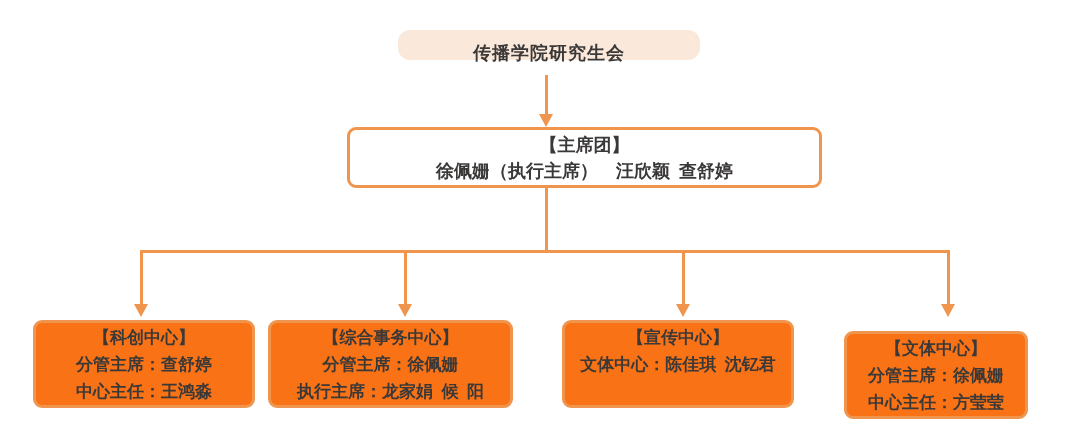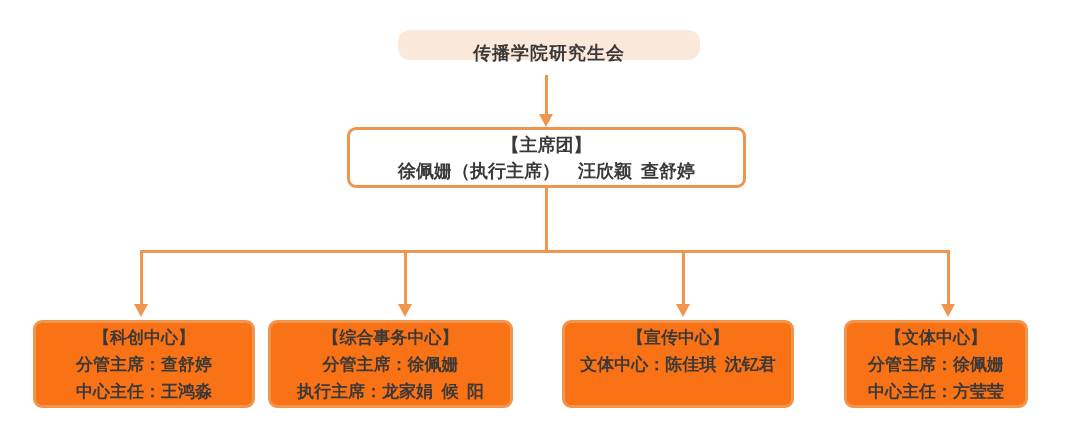--- a/index.html
+++ b/index.html
@@ -28,21 +28,21 @@
   }
   .root-box{
     left:398px;top:30px;width:302px;height:30px;
     background:var(--root-fill);
     border-radius:12px;
     font-size:18px;
     line-height:45px;
     letter-spacing:1px;
   }
   .council-box{
-    left:347px;top:127px;width:399px;height:61px;
+    left:347px;top:127px;width:475px;height:61px;
     background:#ffffff;
     border:3px solid var(--accent);
     border-radius:9px;
     font-size:18px;
     line-height:26px;
     padding-top:2px;
   }
   .center-box{
     top:320px;height:88px;
     background:#f97316;
@@ -108,19 +108,19 @@
     <div>【综合事务中心】</div>
     <div>分管主席：徐佩姗</div>
     <div>执行主席：龙家娟 候 阳</div>
   </div>
 
   <div class="node center-box" style="left:562px;width:232px;">
     <div>【宣传中心】</div>
     <div>文体中心：陈佳琪 沈钇君</div>
   </div>
 
-  <div class="node center-box" style="left:844px;width:184px;">
+  <div class="node center-box" style="left:844px;width:184px;margin-top:11px;">
     <div>【文体中心】</div>
     <div>分管主席：徐佩姗</div>
     <div>中心主任：方莹莹</div>
   </div>
 
 </div>
 
 </body></html>

